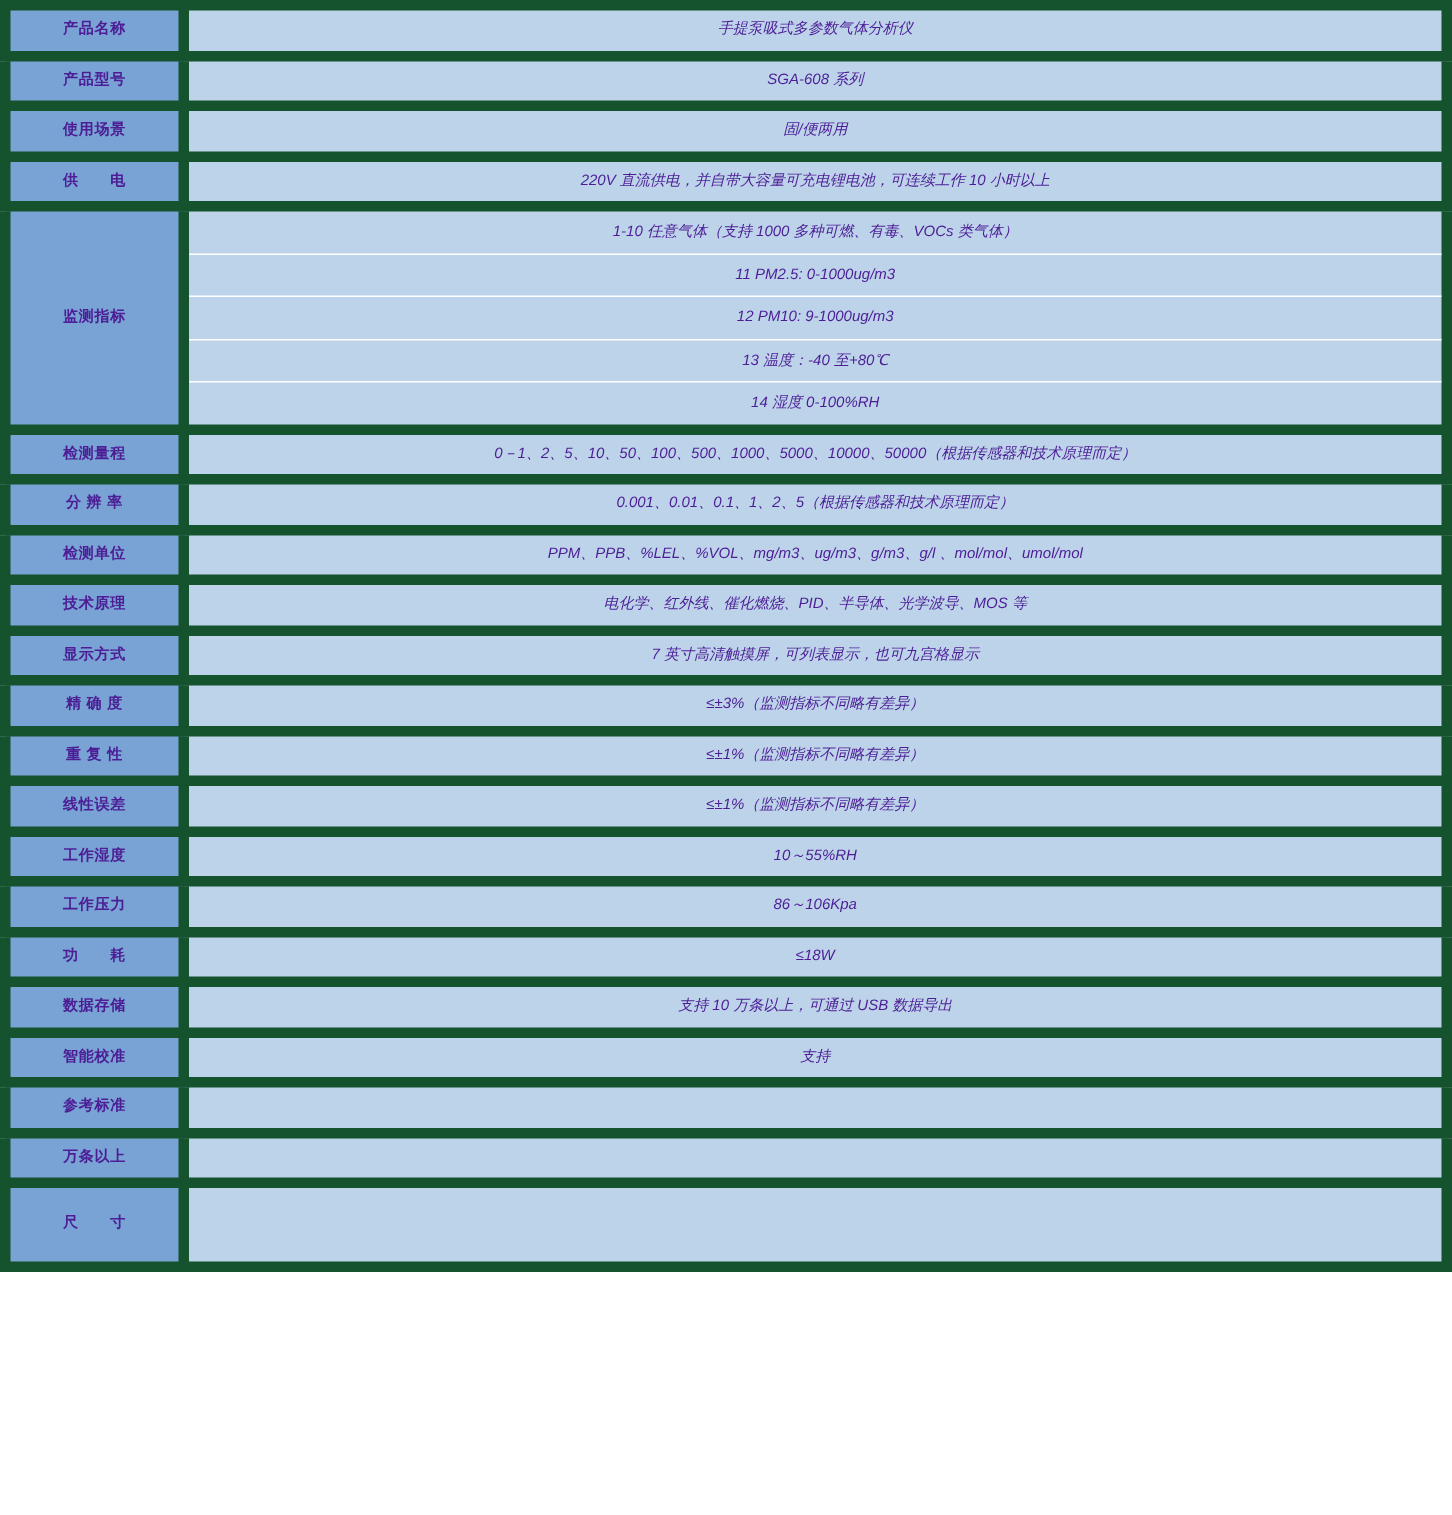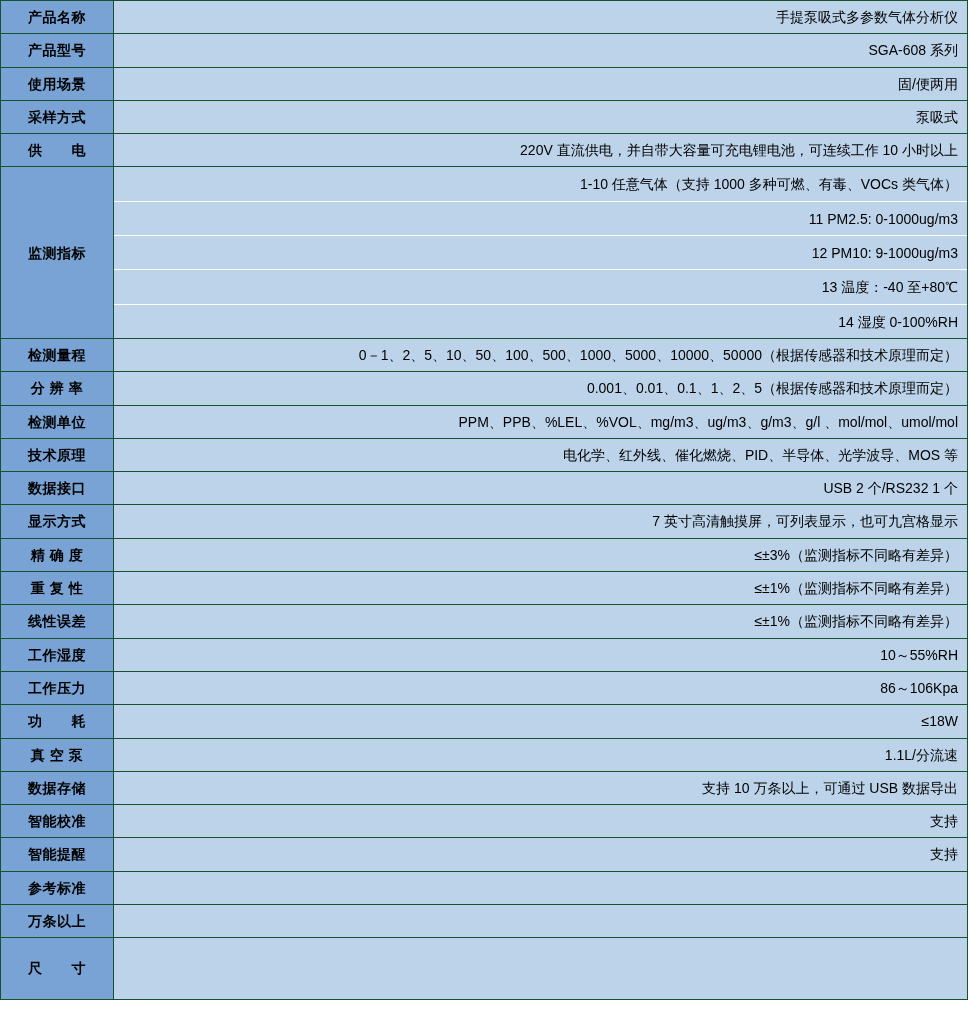--- a/index.html
+++ b/index.html
@@ -10,39 +10,40 @@
   body {
     font-family: "Liberation Sans", sans-serif;
     -webkit-font-smoothing: antialiased;
   }
   #spec-table {
     width: 968px;
     border-collapse: collapse;
     table-layout: fixed;
   }
   #spec-table td {
-    border: 1px solid #14532d;
+    border: 7px solid #14532d;
     vertical-align: middle;
-    font-size: 14px;
+    font-size: 10px;
     line-height: 1.45;
-    color: #000000;
+    color: #4c1d95;
   }
   td.label {
     width: 104px;
     background: #78a3d4;
     text-align: center;
     font-weight: bold;
     padding: 6px 4px;
     font-size: 13px;
     letter-spacing: 0.5px;
   }
   td.value {
     background: #bcd3ea;
     padding: 6px 9px;
-    text-align: right;
+    text-align: center;
+    font-style: italic;
   }
   td.value.tall {
     padding: 0;
   }
   .sublist {
     display: block;
   }
   .subrow {
     padding: 7px 9px 6px 9px;
     border-bottom: 1px solid #ffffff;
@@ -78,24 +79,20 @@
     <tr>
       <td class="label">产品型号</td>
       <td class="value">SGA-608 系列</td>
     </tr>
 
     <tr>
       <td class="label">使用场景</td>
       <td class="value">固/便两用</td>
     </tr>
 
-    <tr>
-      <td class="label">采样方式</td>
-      <td class="value">泵吸式</td>
-    </tr>
 
     <tr>
       <td class="label">供　　电</td>
       <td class="value">220V 直流供电，并自带大容量可充电锂电池，可连续工作 10 小时以上</td>
     </tr>
 
     <tr>
       <td class="label">监测指标</td>
       <td class="value tall">
         <div class="sublist">
@@ -122,24 +119,20 @@
       <td class="label">检测单位</td>
       <td class="value">PPM、PPB、%LEL、%VOL、mg/m3、ug/m3、g/m3、g/l 、mol/mol、umol/mol</td>
     </tr>
 
     <tr>
       <td class="label">技术原理</td>
       <td class="value">电化学、红外线、催化燃烧、PID、半导体、光学波导、MOS 等</td>
     </tr>
 
 
-    <tr>
-      <td class="label">数据接口</td>
-      <td class="value">USB 2 个/RS232 1 个</td>
-    </tr>
 
     <tr>
       <td class="label">显示方式</td>
       <td class="value">7 英寸高清触摸屏，可列表显示，也可九宫格显示</td>
     </tr>
 
 
     <tr>
       <td class="label">精  确  度</td>
       <td class="value">≤±3%（监测指标不同略有差异）</td>
@@ -164,39 +157,31 @@
     <tr>
       <td class="label">工作压力</td>
       <td class="value">86～106Kpa</td>
     </tr>
 
     <tr>
       <td class="label">功　　耗</td>
       <td class="value">≤18W</td>
     </tr>
 
-    <tr>
-      <td class="label">真  空  泵</td>
-      <td class="value">1.1L/分流速</td>
-    </tr>
 
     <tr>
       <td class="label">数据存储</td>
       <td class="value">支持 10 万条以上，可通过 USB 数据导出</td>
     </tr>
 
     <tr>
       <td class="label">智能校准</td>
       <td class="value">支持</td>
     </tr>
 
-    <tr>
-      <td class="label">智能提醒</td>
-      <td class="value">支持</td>
-    </tr>
 
     <tr>
       <td class="label">参考标准</td>
       <td class="value"></td>
     </tr>
 
     <tr>
       <td class="label">万条以上</td>
       <td class="value">
         <span class="multiline"></span>

